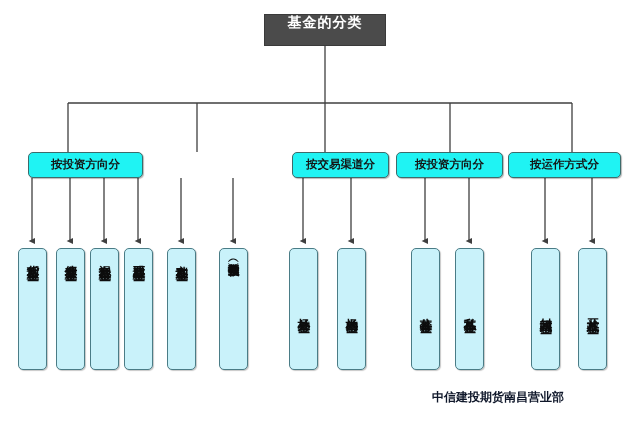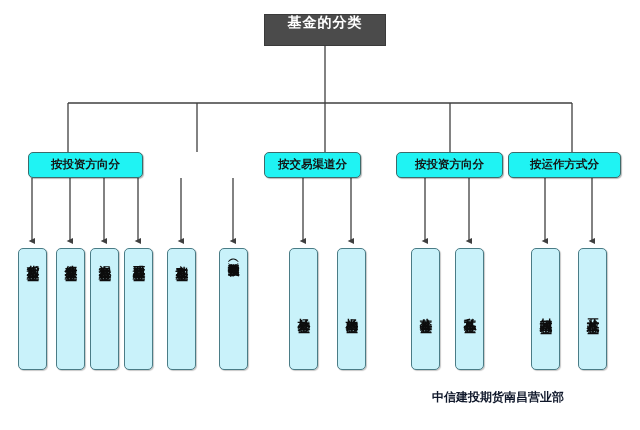--- a/index.html
+++ b/index.html
@@ -166,21 +166,21 @@
     </g>
   </svg>
 
   <div class="root-box">
     <span class="root-label">基金的分类</span>
   </div>
 
   <div class="cat-box" style="left:28px;  width:115px;">
     <span class="cat-label">按投资方向分</span>
   </div>
-  <div class="cat-box" style="left:264px; width:97px;">
+  <div class="cat-box" style="left:292px; width:97px;">
     <span class="cat-label">按交易渠道分</span>
   </div>
   <div class="cat-box" style="left:396px; width:107px;">
     <span class="cat-label">按投资方向分</span>
   </div>
   <div class="cat-box" style="left:508px; width:113px;">
     <span class="cat-label">按运作方式分</span>
   </div>
 
   <div class="leaf-box align-top" style="left:18px;">

